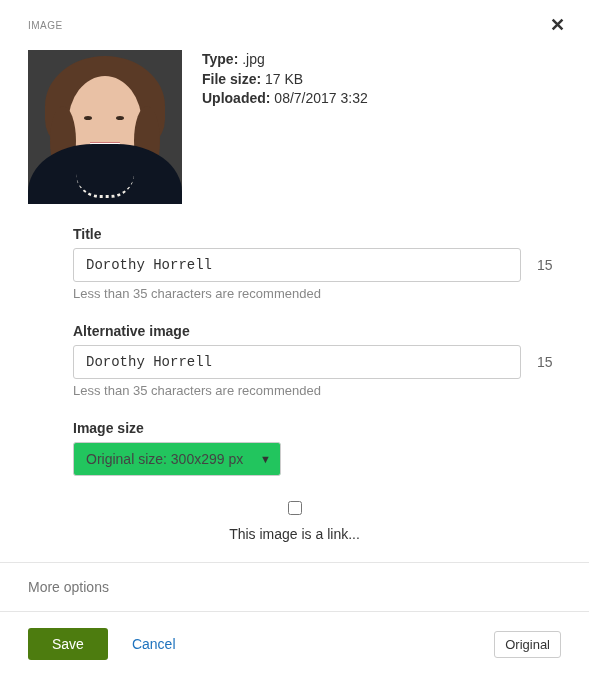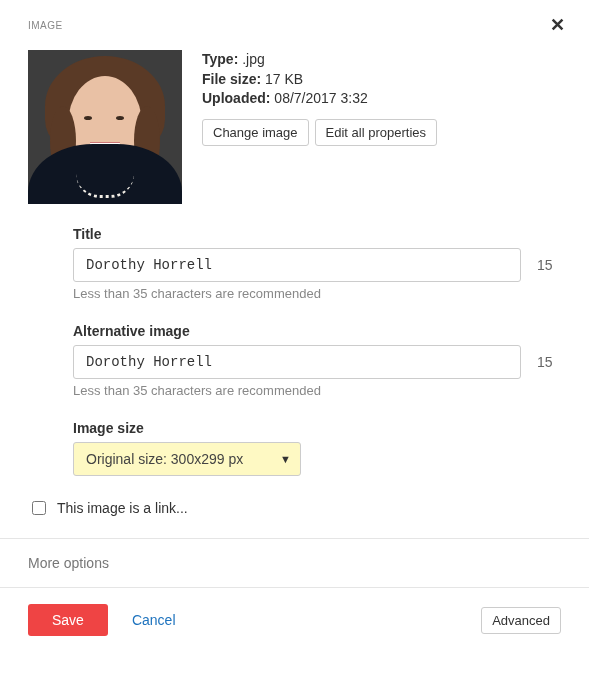--- a/index.html
+++ b/index.html
@@ -178,46 +178,47 @@
   .hint {
     color: #888;
     font-size: 13px;
     margin-top: 4px;
   }
   .select-wrap {
     display: inline-block;
     position: relative;
   }
   .select {
-    width: 228px;
+    width: 208px;
     padding: 8px 28px 8px 12px;
     border: 1px solid #ccc;
     border-radius: 3px;
     font-size: 14px;
     color: #444;
-    background: #fef9c3;
+    background: #22c55e;
     appearance: none;
     cursor: pointer;
   }
   .select-caret {
     position: absolute;
     right: 10px;
     top: 50%;
     transform: translateY(-50%);
     pointer-events: none;
     color: #333;
     font-size: 11px;
   }
   .checkbox-row {
     margin-top: 22px;
     display: flex;
     align-items: center;
     gap: 8px;
     font-size: 14px;
     color: #333;
+    flex-direction: column;
   }
   .checkbox-row input { width: 14px; height: 14px; cursor: pointer; }
 
   .divider {
     border: none;
     border-top: 1px solid #e5e5e5;
     margin: 0;
   }
   .more-options {
     padding: 16px 28px;
@@ -230,21 +231,21 @@
     display: flex;
     align-items: center;
     justify-content: space-between;
   }
   .footer-left {
     display: flex;
     align-items: center;
     gap: 24px;
   }
   .btn-primary {
-    background: #ef4444;
+    background: #4d7c0f;
     color: #fff;
     border: none;
     border-radius: 3px;
     padding: 8px 24px;
     font-size: 14px;
     cursor: pointer;
   }
   .link {
     color: #1e73be;
     cursor: pointer;
@@ -282,24 +283,20 @@
           <span>.jpg</span>
         </div>
         <div>
           <span class="label">File size:</span>
           <span>17 KB</span>
         </div>
         <div>
           <span class="label">Uploaded:</span>
           <span>08/7/2017 3:32</span>
         </div>
-        <div class="btn-row">
-          <button class="btn">Change image</button>
-          <button class="btn">Edit all properties</button>
-        </div>
       </div>
     </div>
 
     <div class="field-block">
       <div class="field-label">Title</div>
       <div class="input-row">
         <input class="text-input" type="text" value="Dorothy Horrell" style="">
         <span class="counter">15</span>
       </div>
       <div class="hint">Less than 35 characters are recommended</div>
@@ -335,16 +332,16 @@
 
   <div class="more-options">More options</div>
 
   <hr class="divider">
 
   <div class="footer">
     <div class="footer-left">
       <button class="btn-primary">Save</button>
       <span class="link">Cancel</span>
     </div>
-    <button class="btn">Advanced</button>
+    <button class="btn">Original</button>
   </div>
 
 </div>
 
 </body></html>

